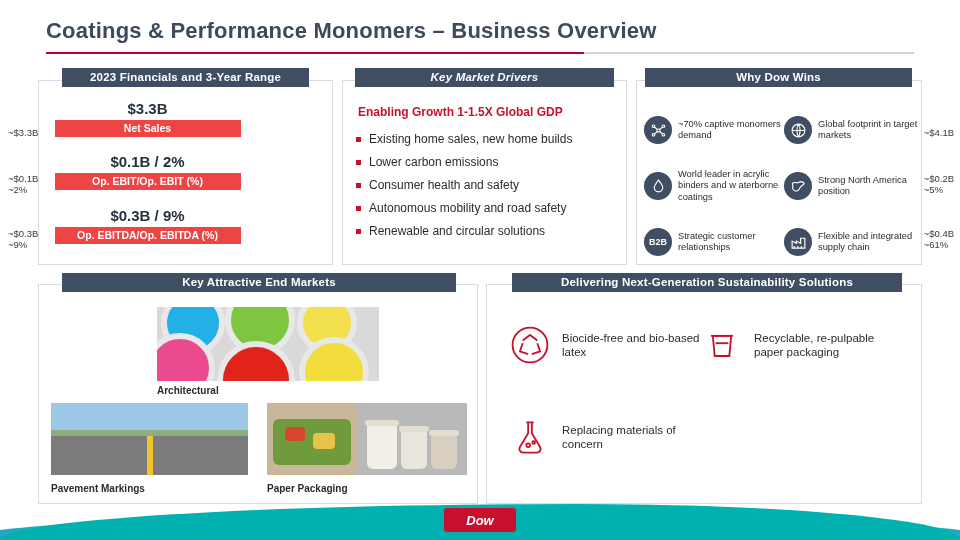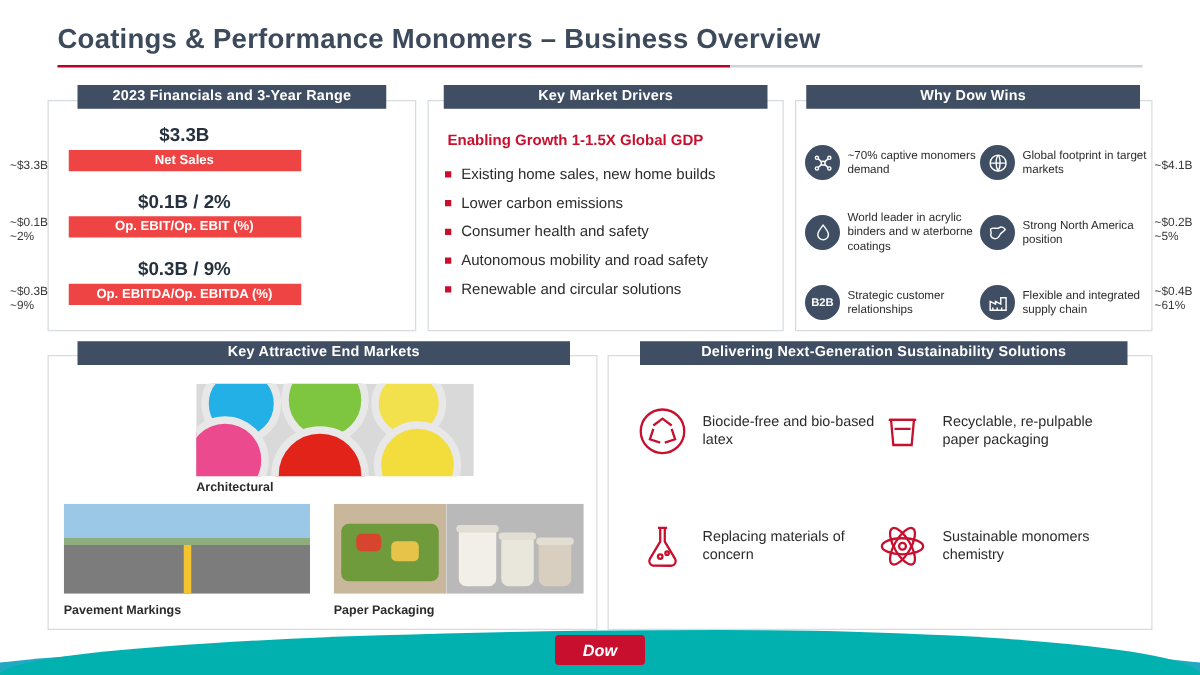--- a/index.html
+++ b/index.html
@@ -54,21 +54,21 @@
     background:#ef4444; color:#ffffff;
     font-size:10.5px; font-weight:bold;
     line-height:17px; text-align:center;
   }
   .side-l, .side-r { position:absolute; font-size:9.5px; color:#3a3a3a; line-height:11px; }
   .side-l { left:8px; text-align:left; }
   .side-r { right:6px; text-align:left; }
 
   
   #p-kmd { left:342px; top:80px; width:285px; height:185px; }
-  #h-kmd { left:355px; top:68px; width:259px; }
+  #h-kmd { left:355px; top:68px; width:259px;font-style:italic; }
   .kmd-title {
     position:absolute; left:358px; top:105px; width:260px;
     font-size:12px; font-weight:bold; color:#c8102e;
   }
   .kmd-list { position:absolute; left:356px; top:132px; width:264px; }
   .kmd-item {
     position:relative; padding-left:13px; margin-bottom:9px;
     font-size:12px; color:#2b2b2b;
   }
   .kmd-item:before {
@@ -315,31 +315,20 @@
     <div class="sus-ic">
       <svg width="44" height="44" viewBox="0 0 48 48" fill="none" stroke="#c8102e" stroke-width="2">
         <path d="M20 8h8M22 8v12L13 35a4 4 0 0 0 3.5 6h15A4 4 0 0 0 35 35l-9-15V8"></path>
         <circle cx="22" cy="33" r="2"></circle>
           <circle cx="28" cy="30" r="1.5"></circle>
       </svg>
     </div>
     <div class="sus-tx">Replacing materials of concern</div>
   </div>
 
-  <div class="sus-cell" style="left:700px; top:415px;">
-    <div class="sus-ic">
-      <svg width="44" height="44" viewBox="0 0 48 48" fill="none" stroke="#c8102e" stroke-width="2">
-        <circle cx="24" cy="24" r="3"></circle>
-        <ellipse cx="24" cy="24" rx="18" ry="7"></ellipse>
-        <ellipse cx="24" cy="24" rx="18" ry="7" transform="rotate(60 24 24)"></ellipse>
-        <ellipse cx="24" cy="24" rx="18" ry="7" transform="rotate(120 24 24)"></ellipse>
-      </svg>
-    </div>
-    <div class="sus-tx">Sustainable monomers chemistry</div>
-  </div>
 
   <div class="footer">
     <div class="wave2"></div>
     <div class="wave1"></div>
     <div class="logo">Dow</div>
   </div>
 
 </div>
 
 </body></html>

